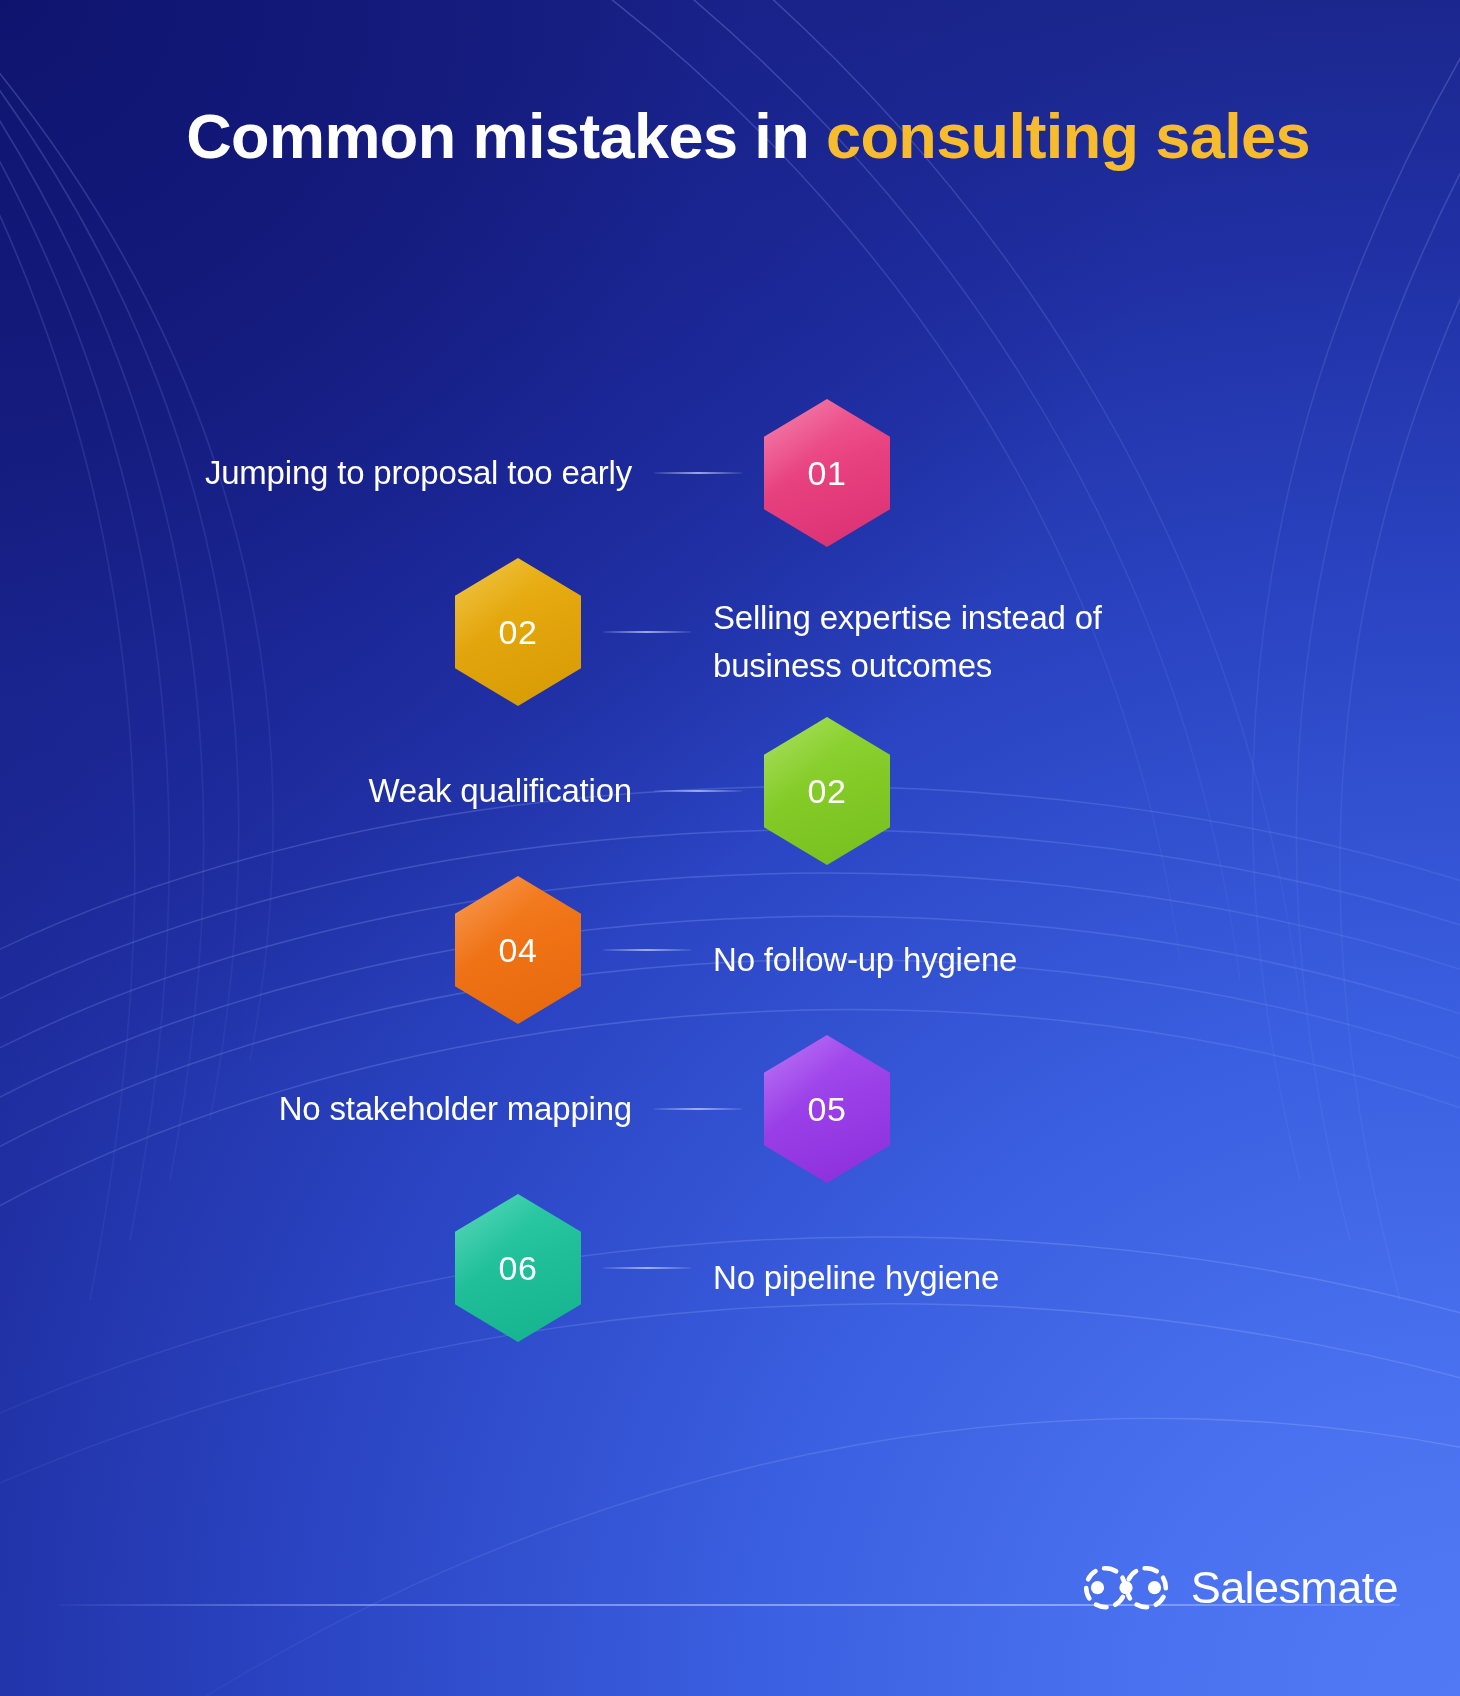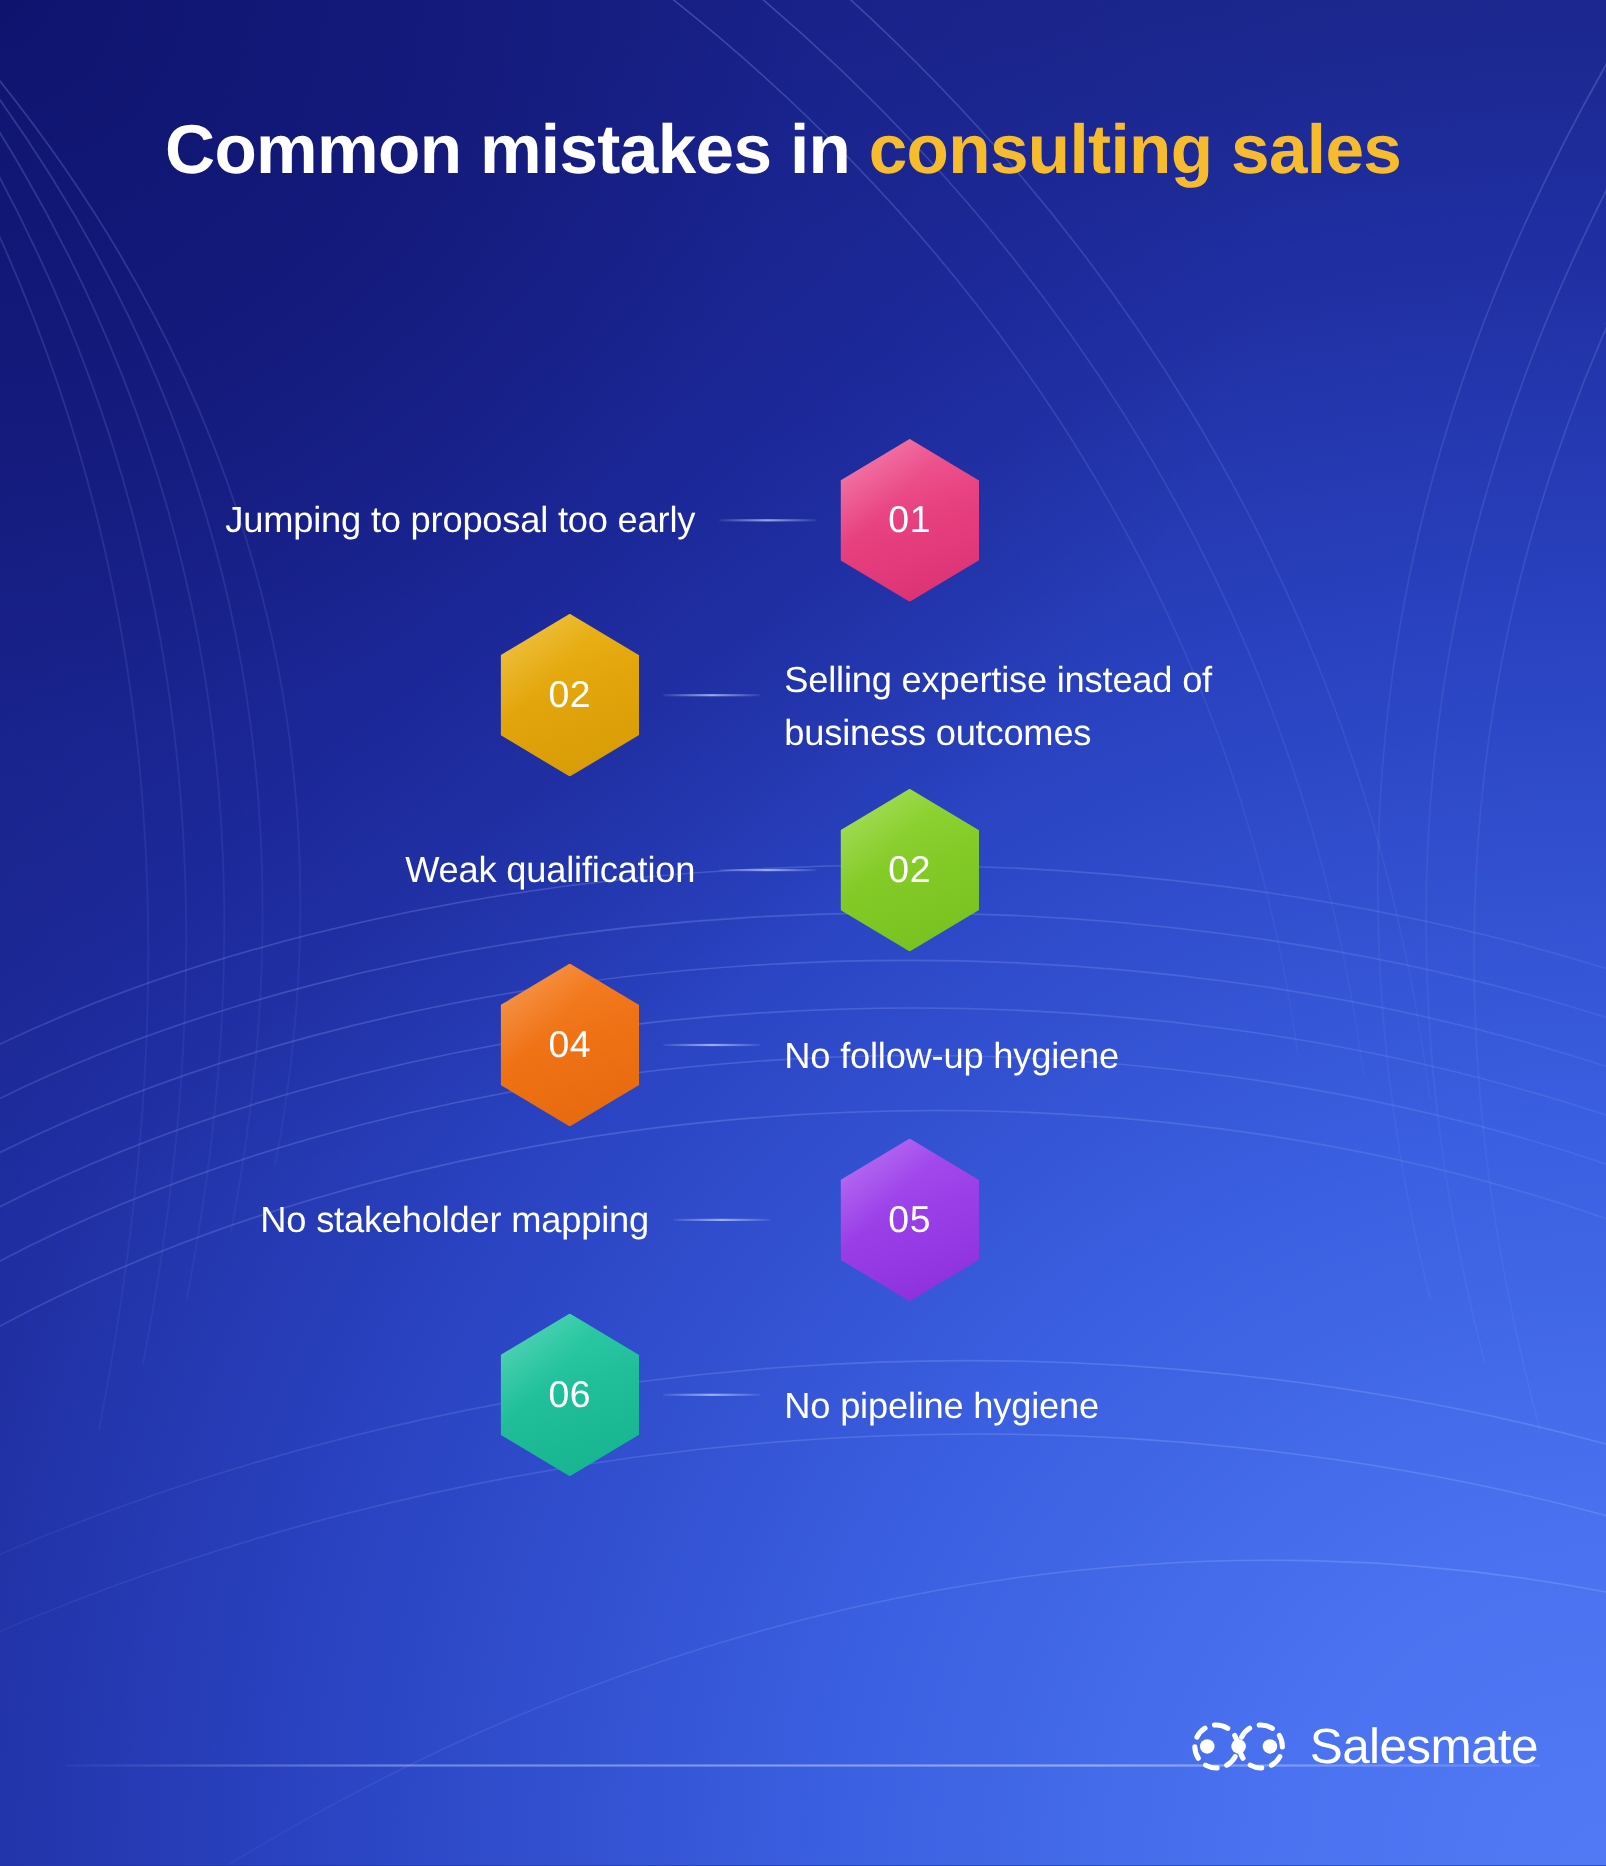--- a/index.html
+++ b/index.html
@@ -16,21 +16,21 @@
     background:
       radial-gradient(120% 95% at 0% 0%, rgba(14,20,110,1) 0%, rgba(18,24,120,0.96) 18%, rgba(24,33,143,0.55) 42%, rgba(30,45,170,0.0) 68%),
       radial-gradient(135% 110% at 100% 100%, #5279f5 0%, #4a72f0 16%, #3a5fe0 36%, #2b45c4 58%, #1f2ea0 80%, #19227f 100%),
       linear-gradient(150deg,#121a72 0%,#1a2490 28%,#2340b8 60%,#4a72f0 100%);
   }
   
   .arcs{position:absolute;inset:0;pointer-events:none;}
   
   .title-wrap{
     position:absolute;left:0;top:92px;width:1460px;
-    text-align:left;
+    text-align:right;
     padding:0 150px;
     box-sizing:border-box;
   }
   .title{
     font-size:63px;
     font-weight:bold;
     line-height:1.42;
     letter-spacing:-0.6px;
     color:#ffffff;
     margin:0;
@@ -198,21 +198,21 @@
     <span class="hex" style="background: linear-gradient(160deg, rgb(247, 132, 42) 0%, rgb(239, 114, 21) 48%, rgb(229, 105, 12) 100%); justify-content: center;">
       <span class="num">04</span>
     </span>
     <span class="connector"></span>
     <span class="label">No follow-up hygiene</span>
   </div>
 
   <div class="row left" style="top:1034px;">
     <span class="label">No stakeholder mapping</span>
     <span class="connector"></span>
-    <span class="hex" style="background: linear-gradient(160deg, rgb(171, 85, 242) 0%, rgb(154, 63, 232) 48%, rgb(139, 46, 219) 100%); margin-left: 42px;">
+    <span class="hex" style="background: linear-gradient(160deg, rgb(171, 85, 242) 0%, rgb(154, 63, 232) 48%, rgb(139, 46, 219) 100%);">
       <span class="num">05</span>
     </span>
   </div>
 
   <div class="row right" style="top:1193px;">
     <span class="hex" style="background: linear-gradient(160deg, rgb(51, 207, 169) 0%, rgb(32, 191, 154) 48%, rgb(20, 179, 142) 100%);">
       <span class="num">06</span>
     </span>
     <span class="connector"></span>
     <span class="label">No pipeline hygiene</span>

